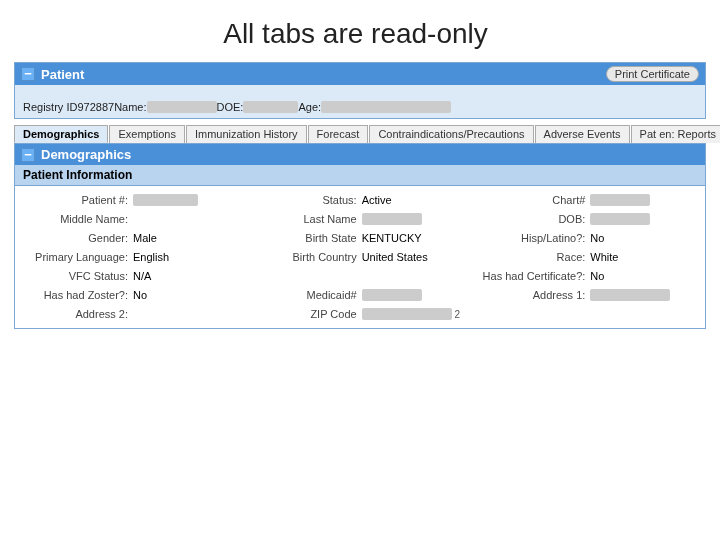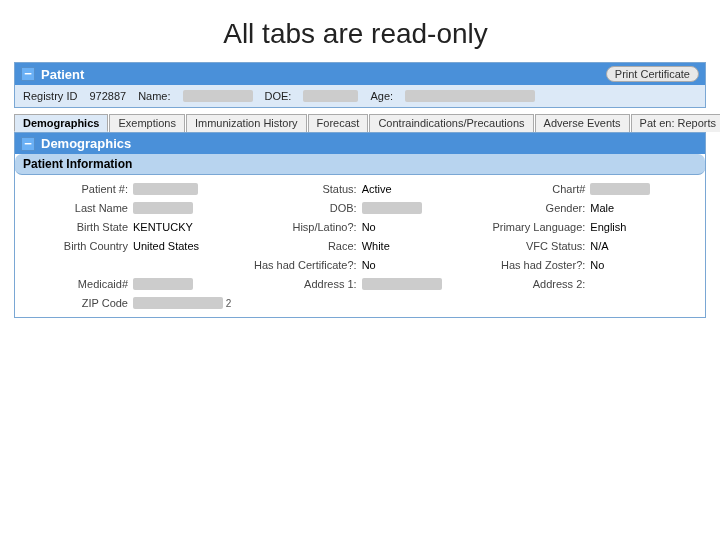--- a/index.html
+++ b/index.html
@@ -73,23 +73,24 @@
       font-size: 11px;
       cursor: pointer;
       border-radius: 8px;
     }
 
     .patient-info-row {
       padding: 5px 8px;
       font-size: 11px;
       color: #222;
       display: flex;
-      gap: 12px;
+      gap: 0;
       align-items: center;
       flex-wrap: nowrap;
+      margin-top: 11px;
     }
 
     .blurred-text {
       display: inline-block;
       background: #ccc;
       color: transparent;
       border-radius: 2px;
       user-select: none;
       font-size: 11px;
       height: 12px;
@@ -144,21 +145,20 @@
       font-size: 13px;
     }
 
     .patient-info-section-header {
       background: #b8d4ef;
       color: #000;
       font-weight: bold;
       font-size: 12px;
       padding: 3px 8px;
       border-bottom: 1px solid #7aa7d4;
-      border-radius: 7px;
     }
 
     .fields-grid {
       padding: 6px 4px;
       display: grid;
       grid-template-columns: 1fr 1fr 1fr;
       gap: 3px 4px;
     }
 
     .field-row {
@@ -243,20 +243,24 @@
       <div class="field-row">
         <span class="field-label">Status:</span>
         <span class="field-value">Active</span>
       </div>
       <div class="field-row">
         <span class="field-label">Chart#</span>
         <span class="field-value blurred" style="width:50px;"></span>
       </div>
 
       <div class="field-row">
+        <span class="field-label">Middle Name:</span>
+        <span class="field-value"></span>
+      </div>
+      <div class="field-row">
         <span class="field-label">Last Name</span>
         <span class="field-value blurred" style="width:45px;"></span>
       </div>
 
       <div class="field-row">
         <span class="field-label">DOB:</span>
         <span class="field-value blurred" style="width:60px;"></span>
       </div>
       <div class="field-row">
         <span class="field-label">Gender:</span>

